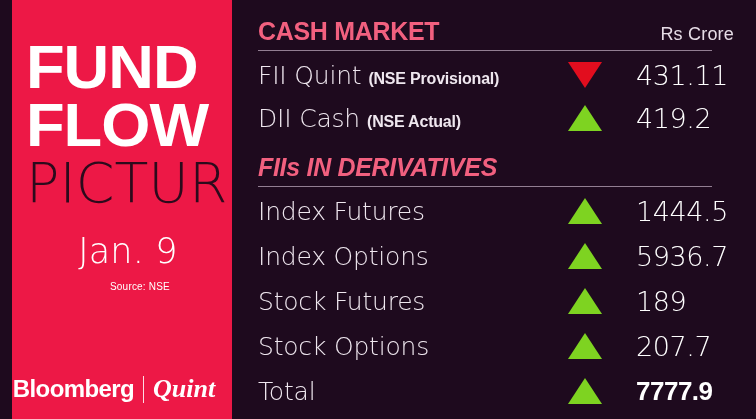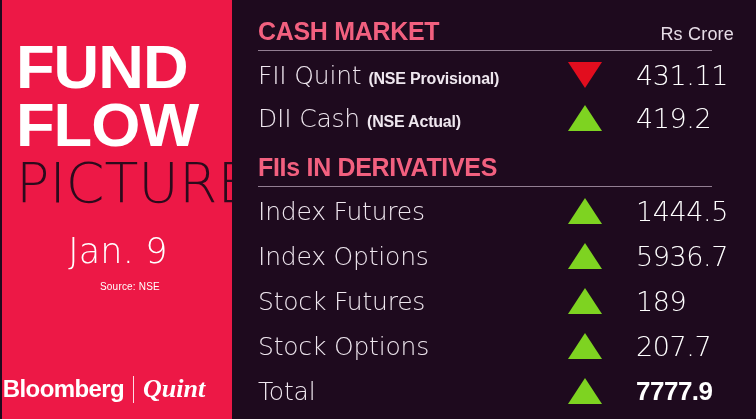--- a/index.html
+++ b/index.html
@@ -13,21 +13,21 @@
     height: 419px;
     overflow: hidden;
     background: #1E0A1E;
     font-family: "Liberation Sans", sans-serif;
     -webkit-font-smoothing: antialiased;
   }
 
   
   .left-panel {
     position: absolute;
-    left: 2px;
+    left: 12px;
     top: 0;
     width: 232px;
     height: 419px;
     background: #ED1846;
     box-sizing: border-box;
   }
   .headline-block {
     position: absolute;
     left: 14px;
     top: 38px;
@@ -275,21 +275,21 @@
       <span class="row-label">
         <span class="row-name">DII Cash</span>
         <span class="row-note">(NSE Actual)</span>
       </span>
       <span class="row-arrow">
           <span class="tri up"></span>
         </span>
       <span class="row-value">419.2</span>
     </div>
 
-    <div class="section-header-row" style="top:152px;">
+    <div class="section-header-row" style="top:152px;font-style:italic;">
       <span class="section-title">FIIs IN DERIVATIVES</span>
     </div>
     <div class="divider" style="top:186px;"></div>
 
     <div class="data-row" style="top:194px;">
       <span class="row-label">
         <span class="row-name">Index Futures</span>
       </span>
       <span class="row-arrow">
           <span class="tri up"></span>

